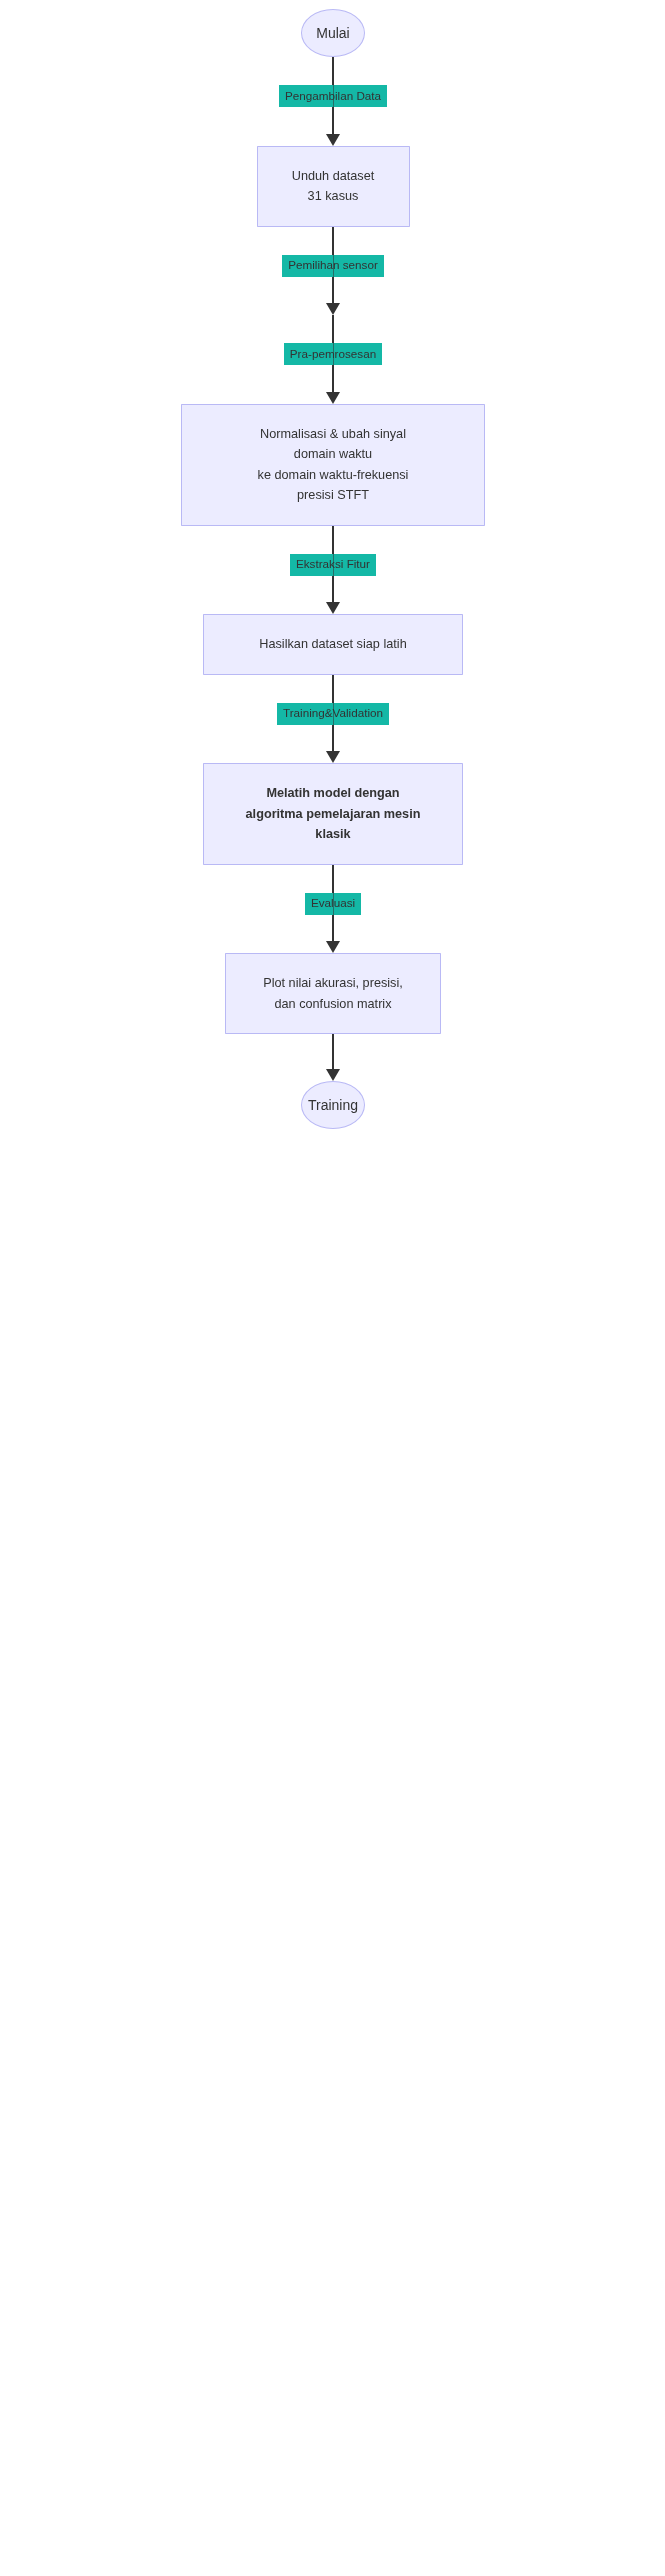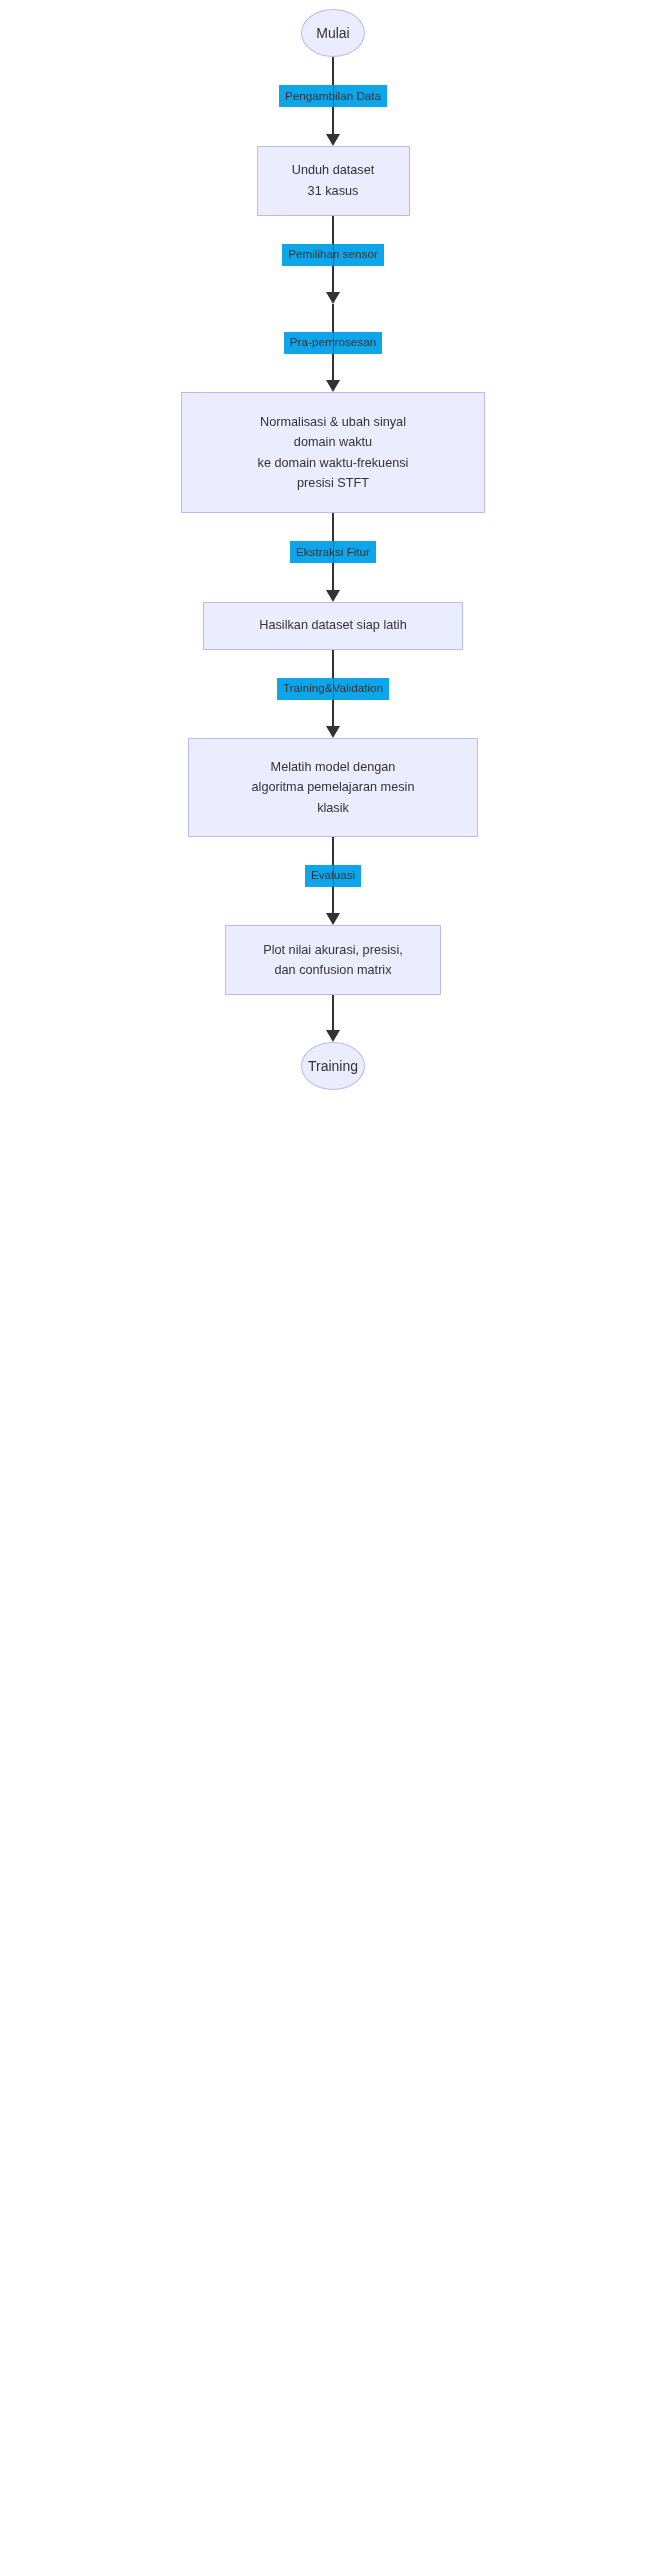--- a/index.html
+++ b/index.html
@@ -49,50 +49,50 @@
     border: 1.3px solid #b9b9f5;
     border-radius: 0.7px;
     color: #333333;
     font-size: 12.7px;
     line-height: 1.62;
     display: flex;
     align-items: center;
     justify-content: center;
     text-align: center;
     box-sizing: border-box;
-    padding: 6px 12px;
+    padding: 19px 12px;
   }
   .process .lines { width: 100%; }
   .process .line { display: block; white-space: pre; }
 
   .w-narrow { width: 153px; min-height: 70px; }
   .w-mid    { width: 260px; min-height: 48px;  }
   .w-wide   { width: 255px; min-height: 78px; }
   .w-tall   { width: 304px; min-height: 121px; }
-  .w-train  { width: 290px; min-height: 99px; }
+  .w-train  { width: 260px; min-height: 99px; font-weight: bold; }
   .w-plot   { width: 216px; min-height: 70px; }
 
   
   .connector {
     position: relative;
     width: 0.7px;
     display: flex;
     flex-direction: column;
     align-items: center;
   }
   .conn-line {
     width: 1.1px;
     background: #333333;
   }
   .conn-top    { height: 28px; }
   .conn-bottom { height: 27px; }
 
   .edge-label {
     position: relative;
-    background: #0ea5e9;
+    background: #14b8a6;
     color: #333333;
     font-size: 11.7px;
     line-height: 1.25;
     padding: 3.4px 6px 4px 6px;
     white-space: nowrap;
     z-index: 1;
   }
   
   .edge-label::before {
     content: "";

